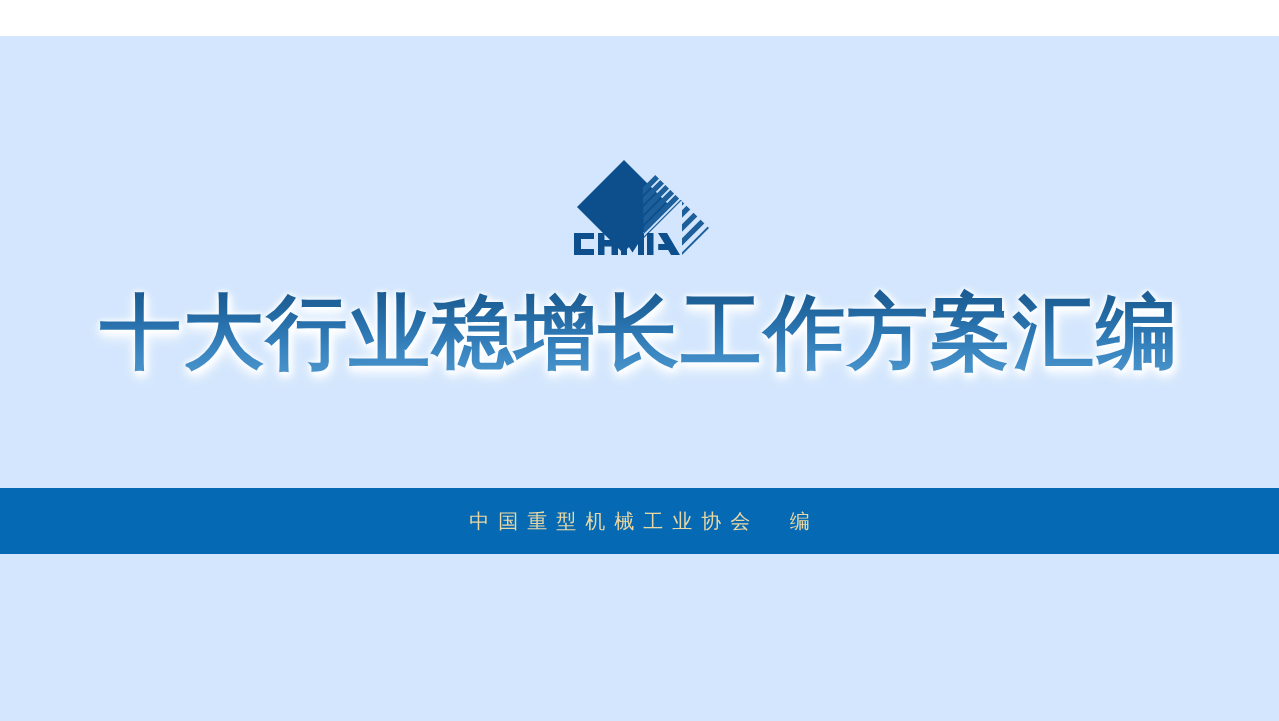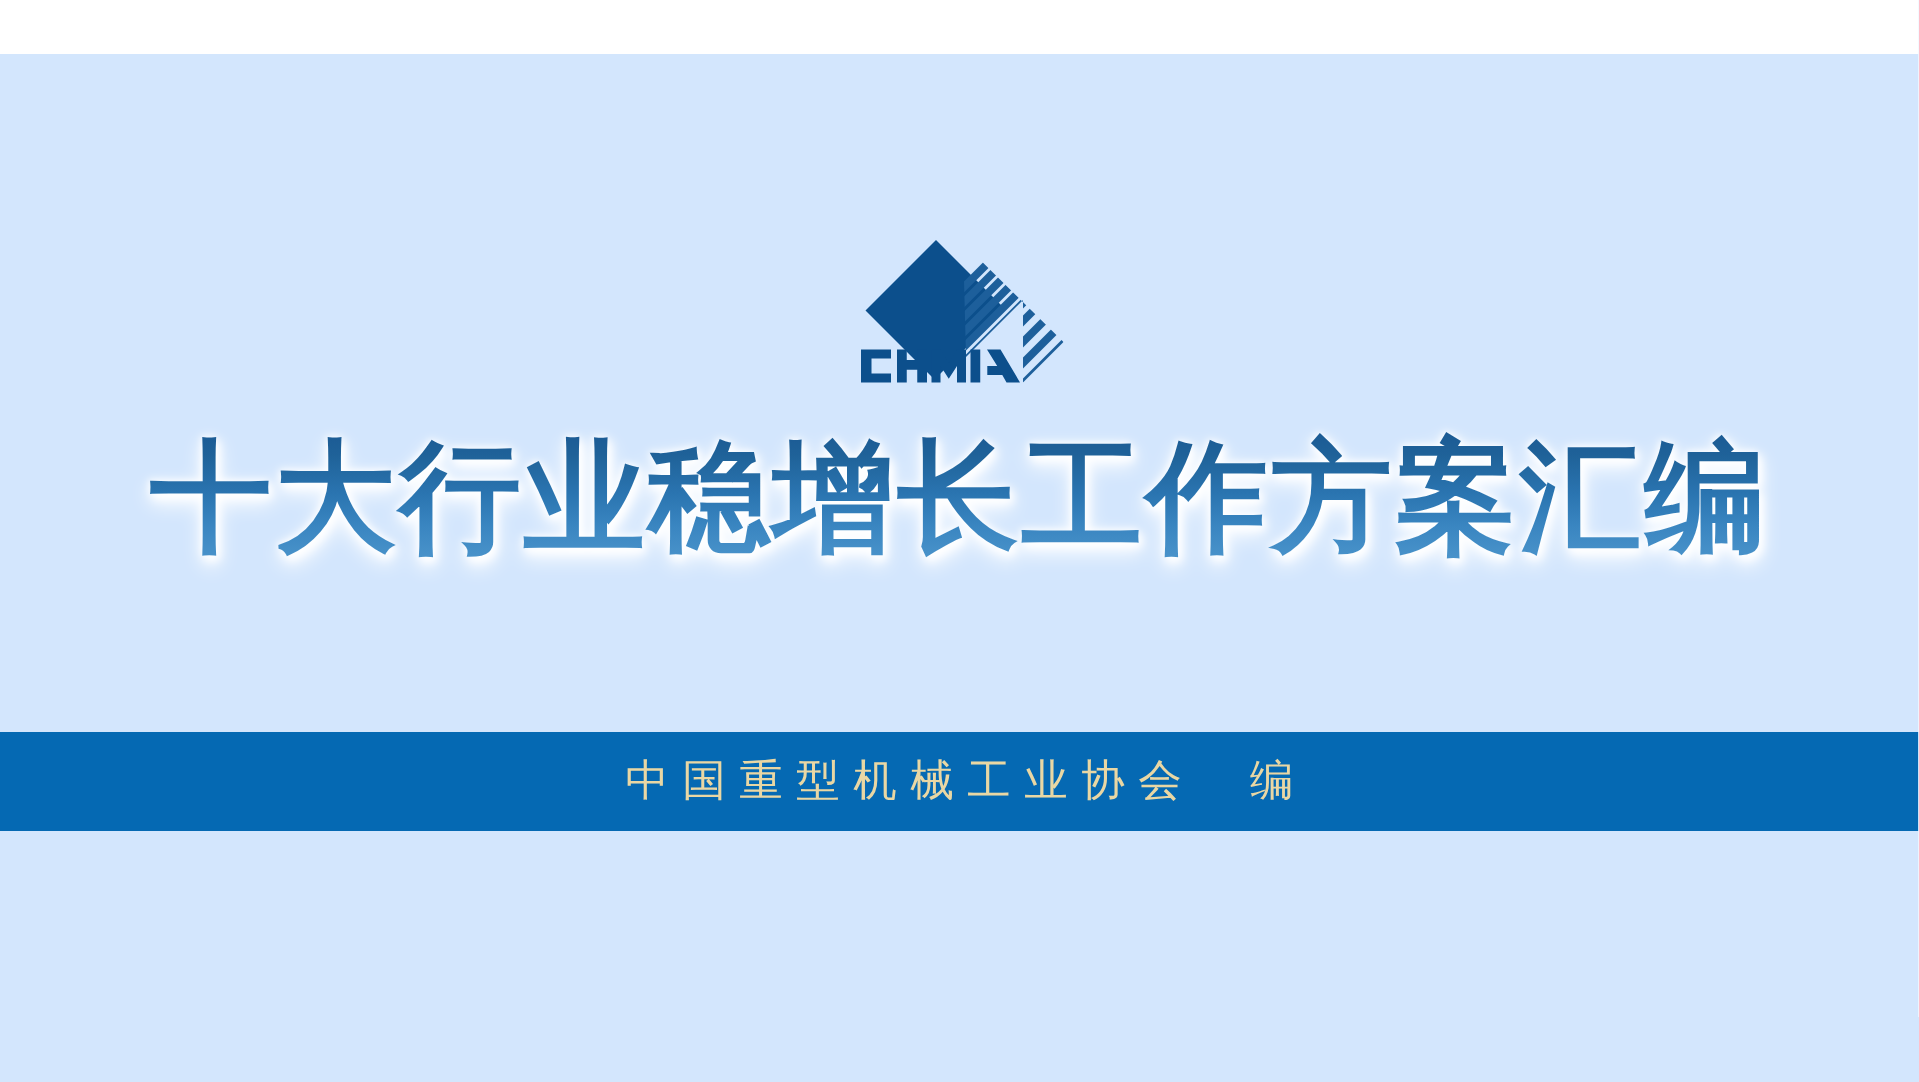--- a/index.html
+++ b/index.html
@@ -76,21 +76,21 @@
   }
   #band-inner {
     width: 100%;
     height: 100%;
     display: flex;
     align-items: center;
     justify-content: center;
   }
   #band-text {
     font-family: "DejaVu Sans", "Liberation Sans", sans-serif;
-    font-size: 29px;
+    font-size: 20px;
     font-weight: 400;
     letter-spacing: 9px;
     color: #e9d7a4;
     white-space: pre;
     text-indent: 9px;
   }
 </style>
 </head>
 <body>
 

